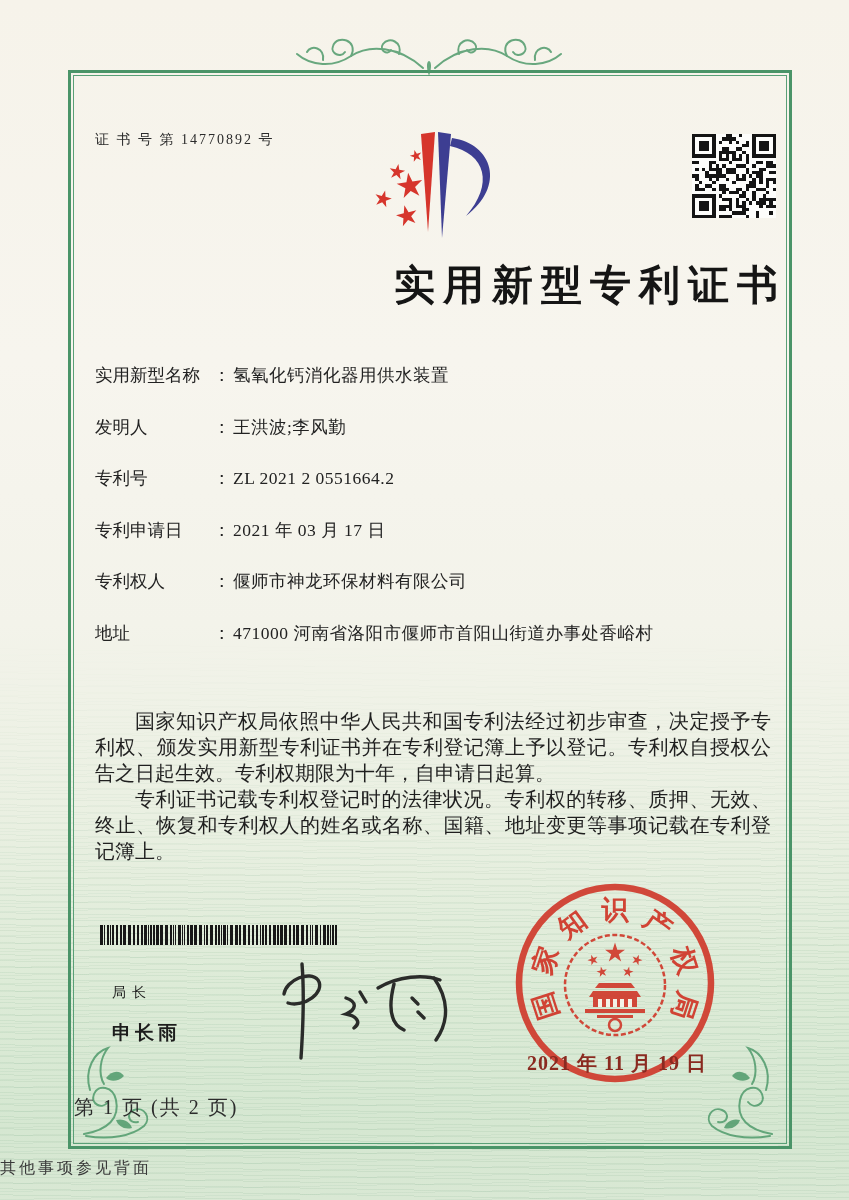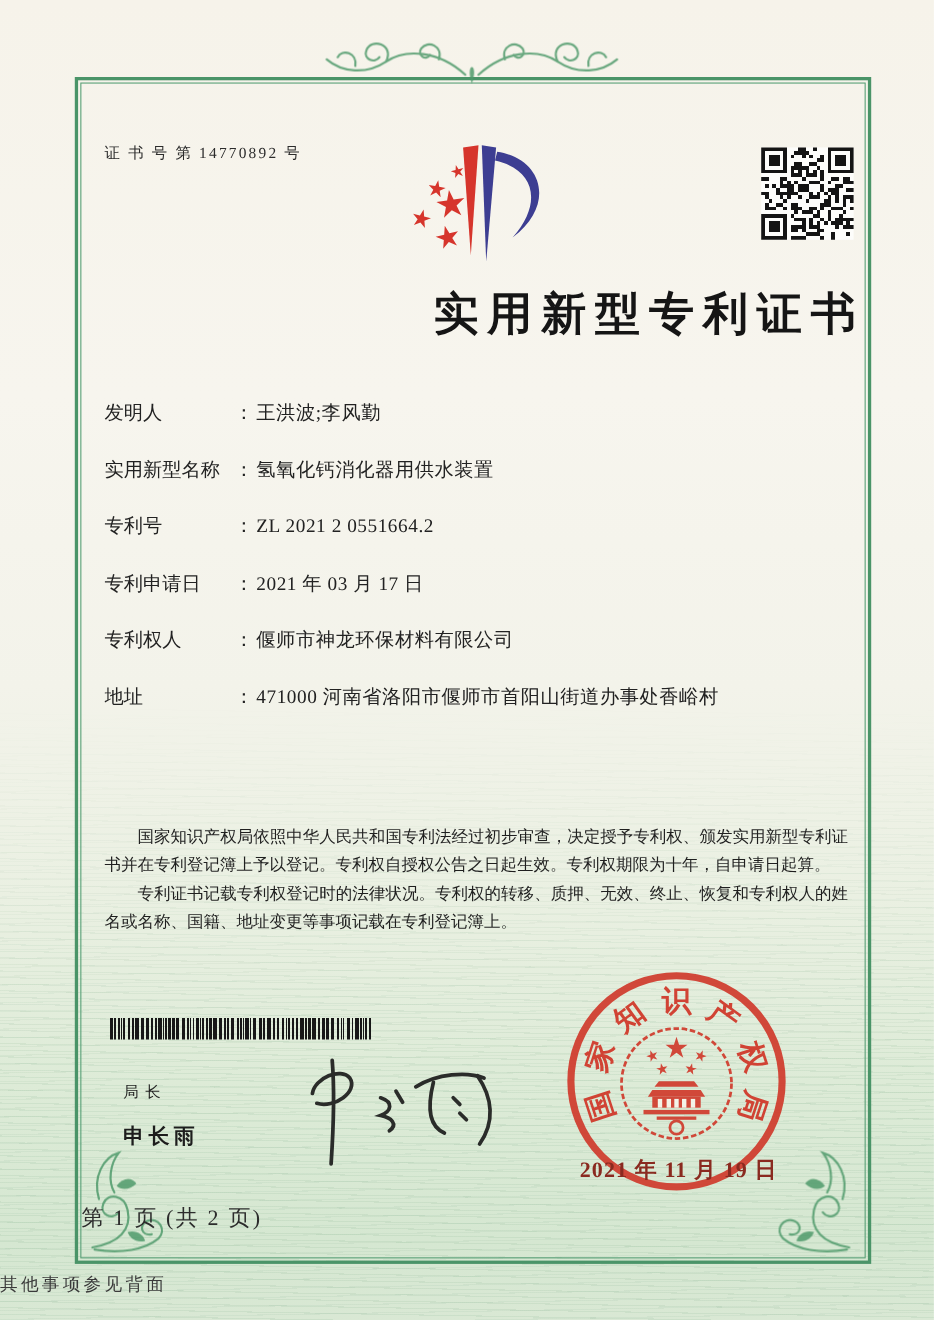--- a/index.html
+++ b/index.html
@@ -24,21 +24,21 @@
   .title{left:68px;top:258px;width:718px;text-align:right;font-size:41px;font-weight:bold;
          color:#151515;letter-spacing:8px;}
   .fields{left:95px;top:364px;width:675px;font-size:17.5px;color:#222;}
   .frow{position:relative;height:23px;line-height:23px;margin-bottom:28.5px;white-space:nowrap;}
   .f-label{display:inline-block;width:118px;height:23px;overflow:hidden;vertical-align:top;
            text-align:justify;}
   .f-label::after{content:"";display:inline-block;width:100%;}
   .f-colon{display:inline-block;width:20px;}
   .f-value{letter-spacing:0.5px;}
   .pair2{position:absolute;left:360px;top:0;}
-  .paras{left:95px;top:748px;width:676px;font-size:15px;line-height:26px;color:#1f1f1f;
+  .paras{left:95px;top:708px;width:676px;font-size:20px;line-height:26px;color:#1f1f1f;
          text-align:justify;}
   .paras p{margin:0;text-indent:2em;}
   .bc-wrap{left:100px;top:925px;}
   .sig-title{left:112px;top:984px;font-size:14px;color:#1d1d1d;letter-spacing:6px;}
   .sig-name{left:112px;top:1020px;font-size:19px;color:#1d1d1d;letter-spacing:4px;font-weight:bold;}
   .seal-date{left:512px;top:1050px;width:210px;text-align:center;font-size:20px;
              color:#8a2a20;letter-spacing:1px;font-weight:bold;}
   .page-footer{left:74px;top:1094px;width:718px;text-align:left;font-size:20px;color:#2c2c2c;letter-spacing:2px;}
   .back-note{left:0;top:1158px;width:849px;font-size:16px;color:#3a3a3a;letter-spacing:3px;}
   svg{display:block;}
@@ -405,24 +405,24 @@
       <rect x="10" y="24" width="1" height="1" fill="#141414"></rect>
       <rect x="11" y="24" width="1" height="1" fill="#141414"></rect>
       <rect x="16" y="24" width="1" height="1" fill="#141414"></rect>
       <rect x="19" y="24" width="1" height="1" fill="#141414"></rect>
     </svg>
 
   <div class="abs title">实用新型专利证书</div>
 
   <div class="abs fields">
     <div class="frow">
-      <span class="f-label">发明人</span><span class="f-colon">：</span><span class="f-value">王洪波;李风勤</span>
+      <span class="f-label">实用新型名称</span><span class="f-colon">：</span><span class="f-value">氢氧化钙消化器用供水装置</span>
     </div>
     <div class="frow">
-      <span class="f-label">实用新型名称</span><span class="f-colon">：</span><span class="f-value">氢氧化钙消化器用供水装置</span>
+      <span class="f-label">发明人</span><span class="f-colon">：</span><span class="f-value">王洪波;李风勤</span>
     </div>
     <div class="frow">
       <span class="f-label">专利号</span><span class="f-colon">：</span><span class="f-value">ZL 2021 2 0551664.2</span>
     </div>
     <div class="frow">
       <span class="f-label">专利申请日</span><span class="f-colon">：</span><span class="f-value">2021 年 03 月 17 日</span>
     </div>
     <div class="frow">
       <span class="f-label">专利权人</span><span class="f-colon">：</span><span class="f-value">偃师市神龙环保材料有限公司</span>
     </div>

